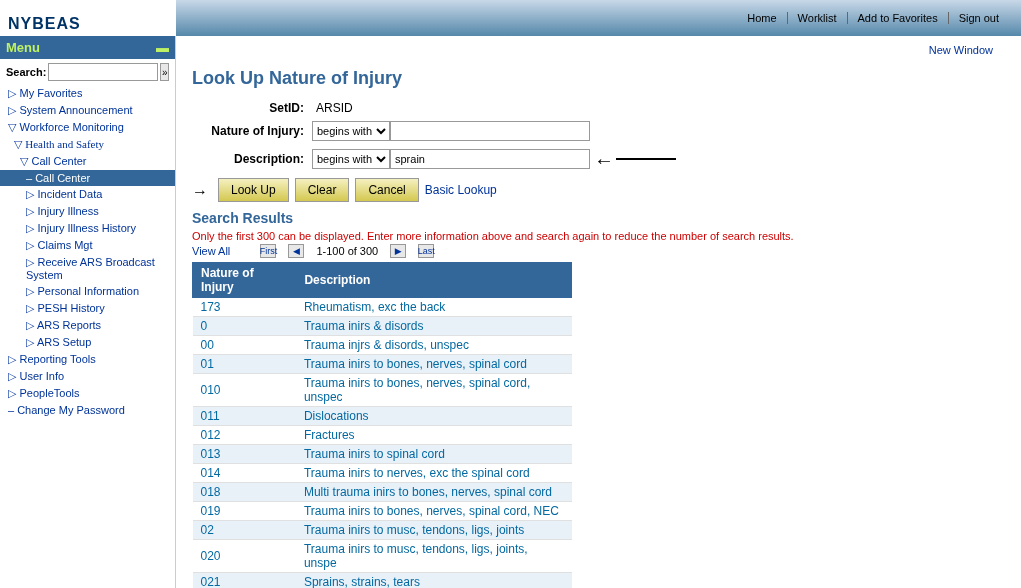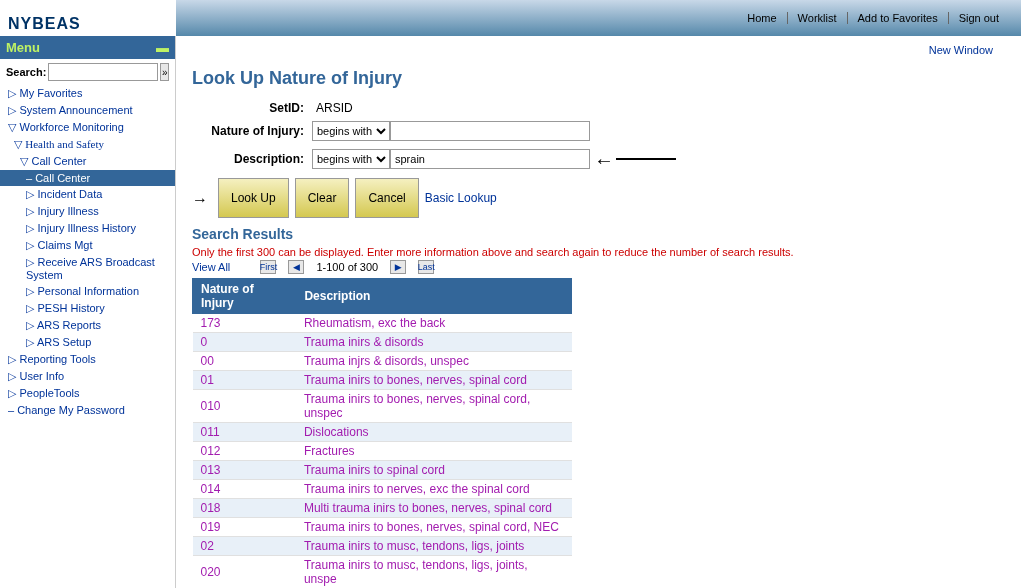--- a/index.html
+++ b/index.html
@@ -176,21 +176,21 @@
       padding: 0 4px;
     }
 
     .button-row {
       display: flex;
       align-items: center;
       gap: 6px;
       margin: 8px 0;
     }
     .btn {
-      height: 40px;
+      height: 24px;
       padding: 0 12px;
       font-size: 12px;
       cursor: pointer;
       border: 1px solid #999;
       background: linear-gradient(to bottom, #f5f0c0, #d4c850);
       font-weight: normal;
     }
 
     .basic-lookup-link {
       color: #003399;
@@ -248,21 +248,21 @@
       font-weight: bold;
       border: 1px solid #336699;
     }
     .results-table td {
       padding: 2px 8px;
       border-bottom: 1px solid #e0e0e0;
     }
     .results-table tr:nth-child(even) td { background: #e8f0f8; }
     .results-table tr:nth-child(odd) td { background: #fff; }
     .results-table td a {
-      color: #a21caf;
+      color: #0369a1;
       text-decoration: none;
     }
 
     
     ::-webkit-scrollbar { width: 14px; }
     ::-webkit-scrollbar-track { background: #f0f0f0; }
     ::-webkit-scrollbar-thumb { background: #aaa; border: 1px solid #999; }
   </style>
 </head>
 <body>

